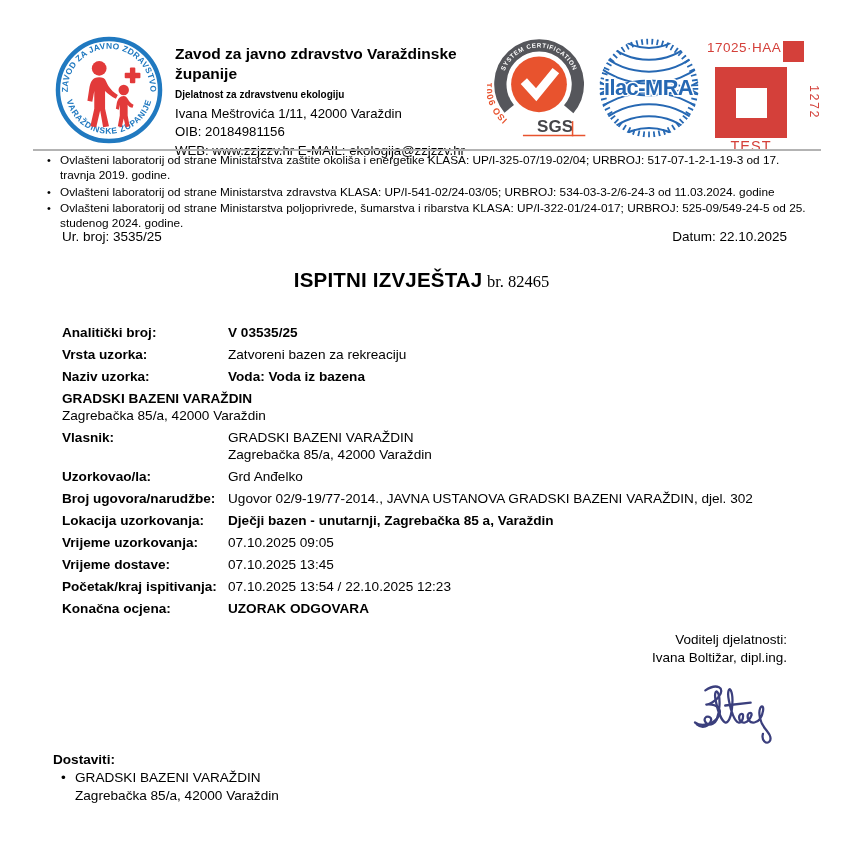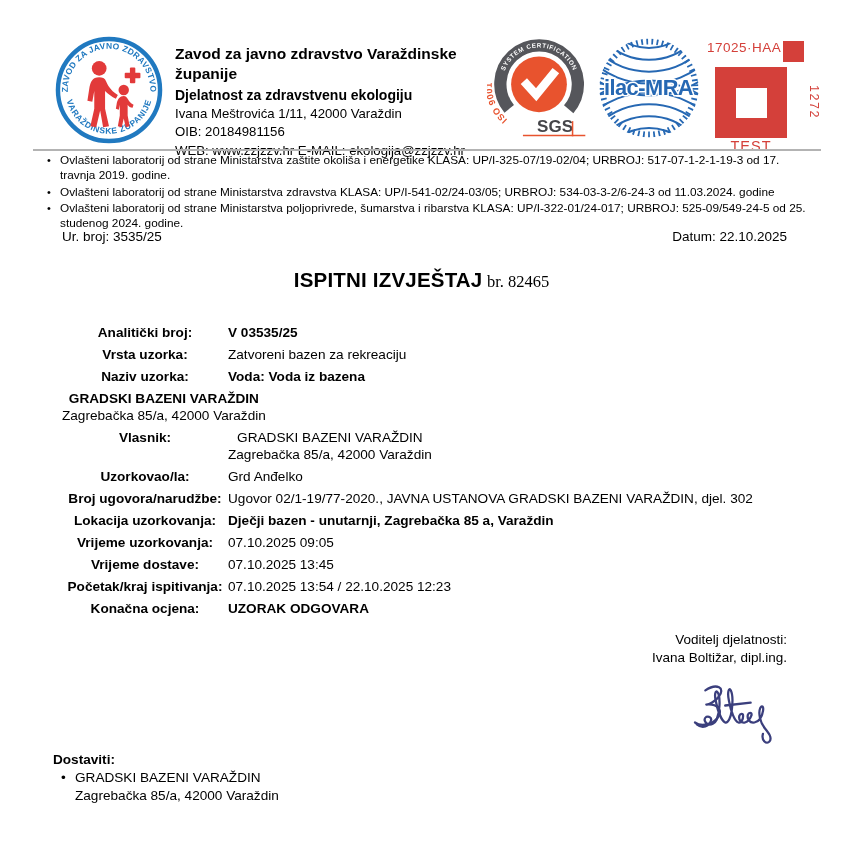--- a/index.html
+++ b/index.html
@@ -9,38 +9,38 @@
     background:#ffffff;
     font-family:"Liberation Sans",sans-serif;
     color:#000;
     overflow:hidden;
   }
   
   .header{position:absolute;top:36px;left:55px;right:30px;display:flex;align-items:flex-start;}
   .logo-wrap{width:108px;height:108px;flex:0 0 auto;}
   .org-block{margin-left:12px;width:312px;flex:0 0 auto;}
   .org-name{font-size:15.5px;font-weight:bold;line-height:20px;margin-bottom:2px;margin-top:8px;}
-  .org-dept{font-size:14px;font-weight:bold;line-height:18px;margin-bottom:1px;}
+  .org-dept{font-size:10px;font-weight:bold;line-height:18px;margin-bottom:1px;}
   .org-line{font-size:13.2px;line-height:18.4px;}
   .certs{margin-left:auto;display:flex;align-items:flex-start;gap:6px;}
   
   .divider{position:absolute;top:149px;left:33px;right:22px;border-top:2px solid #b3b3b3;}
   
   .accreditations{position:absolute;top:153px;left:47px;right:28px;}
   .accr-item{display:flex;font-size:11.8px;line-height:15.3px;margin-bottom:1px;}
   .accr-item .bullet{width:13px;flex:0 0 auto;text-align:left;font-size:11px;}
   
   .meta-row{position:absolute;top:229px;left:62px;right:56px;display:flex;justify-content:space-between;font-size:13.5px;}
   
   .title-row{position:absolute;top:268px;left:0;right:0;text-align:center;}
   .title-main{font-size:20.5px;font-weight:bold;letter-spacing:.2px;}
   .title-num{font-size:16.5px;font-family:Liberation Serif, serif;}
   
   .fields{position:absolute;top:324px;left:62px;right:36px;}
-  .field-row{display:flex;line-height:17px;margin-bottom:5px;font-size:13.6px;text-align:center;}
+  .field-row{display:flex;line-height:17px;margin-bottom:5px;font-size:13.6px;}
   .field-label{width:166px;flex:0 0 auto;font-weight:bold;}
   .field-value .vline{white-space:nowrap;}
   .bold{font-weight:bold;}
   
   .sig-block{position:absolute;top:631px;right:56px;text-align:right;font-size:13.5px;line-height:18px;}
   .sig-script{margin-top:13px;margin-right:-12px;}
   
   .footer{position:absolute;top:751px;left:53px;font-size:13.6px;line-height:18px;}
   .footer-heading{font-weight:bold;}
   .recipient{display:flex;}
@@ -204,21 +204,21 @@
       </div>
       <div class="field-row">
         <div class="field-label">Uzorkovao/la:</div>
         <div class="field-value">
           <div class="vline">Grd Anđelko</div>
         </div>
       </div>
       <div class="field-row">
         <div class="field-label">Broj ugovora/narudžbe:</div>
         <div class="field-value">
-          <div class="vline">Ugovor 02/1-19/77-2020., JAVNA USTANOVA GRADSKI BAZENI VARAŽDIN, djel. 302</div>
+          <div class="vline">Ugovor 02/9-19/77-2014., JAVNA USTANOVA GRADSKI BAZENI VARAŽDIN, djel. 302</div>
         </div>
       </div>
       <div class="field-row">
         <div class="field-label">Lokacija uzorkovanja:</div>
         <div class="field-value">
           <div class="vline bold">Dječji bazen - unutarnji, Zagrebačka 85 a, Varaždin</div>
         </div>
       </div>
       <div class="field-row">
         <div class="field-label">Vrijeme uzorkovanja:</div>

